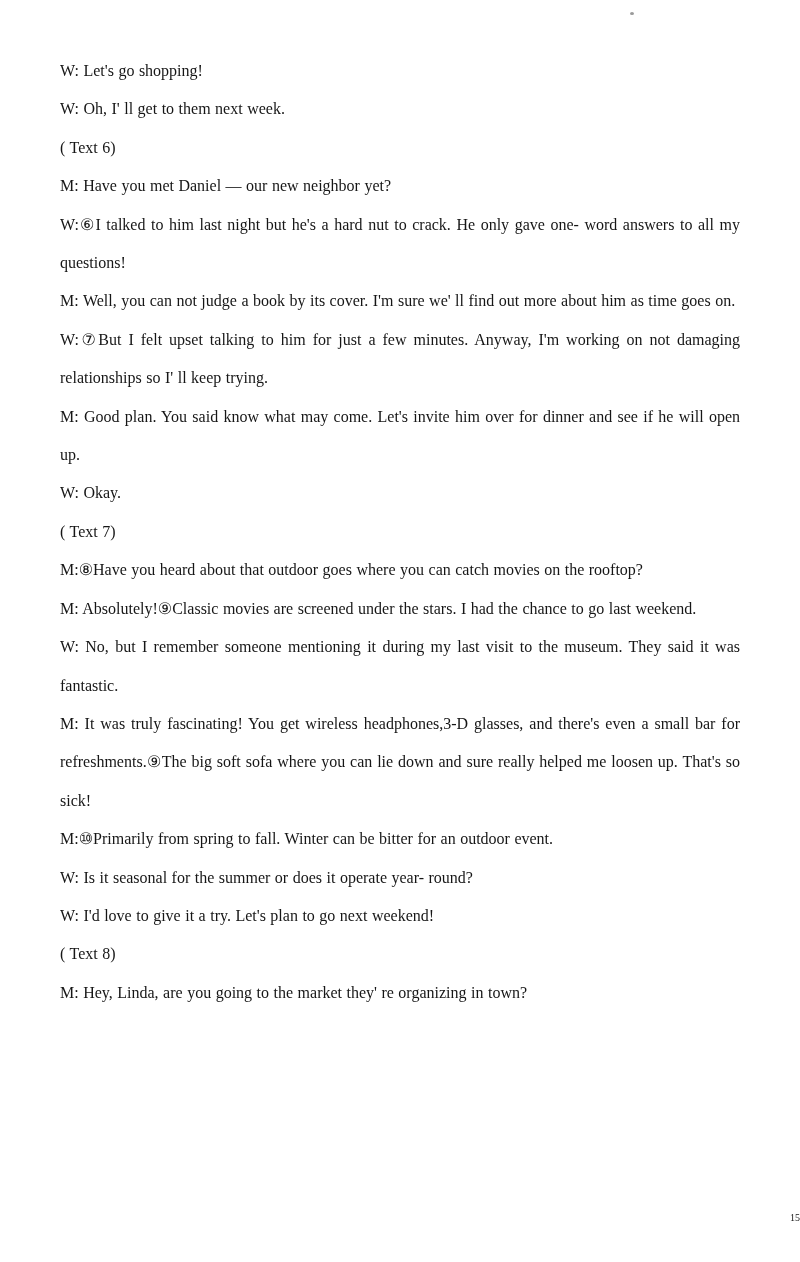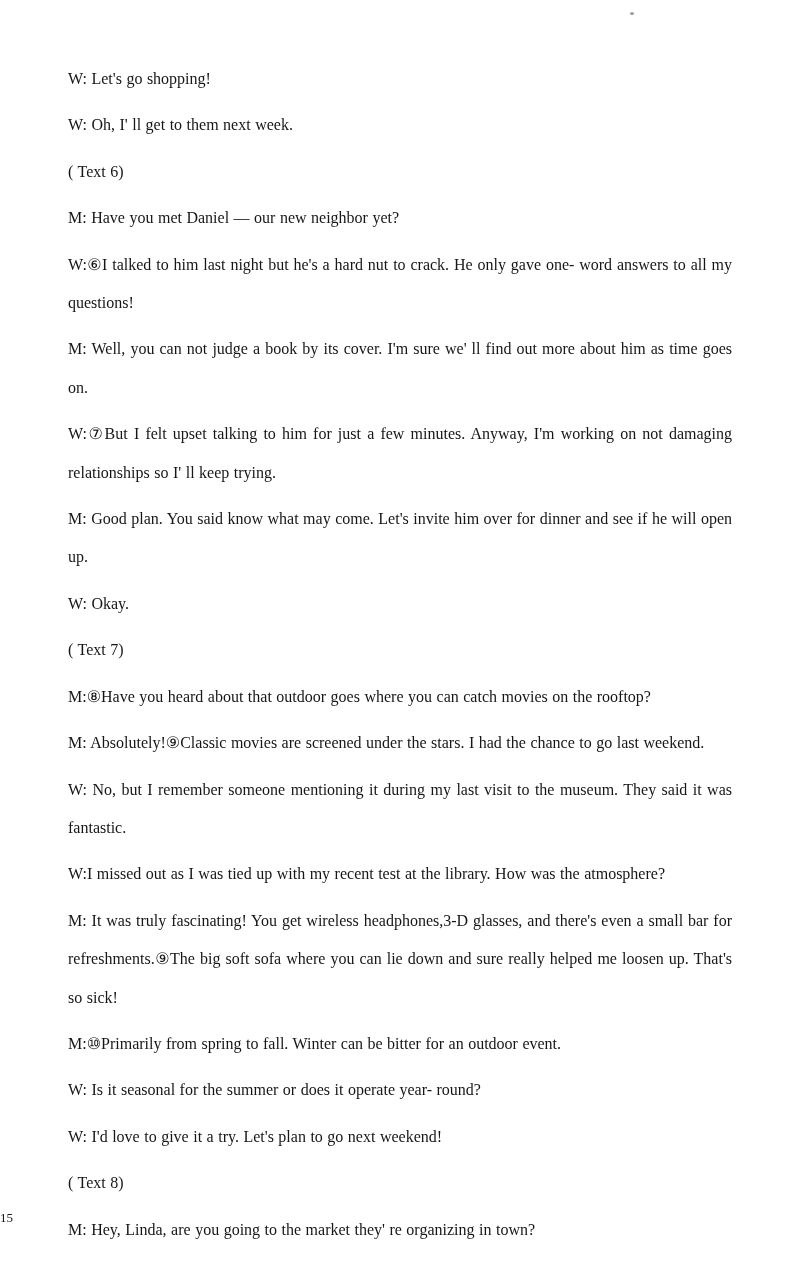--- a/index.html
+++ b/index.html
@@ -27,36 +27,36 @@
     border-radius: 50%;
     background: #9a9a9a;
   }
   .transcript {
     position: absolute;
     top: 52px;
     left: 60px;
     width: 680px;
   }
   .transcript p.line {
-    margin: 8px;
+    margin: 0;
     padding: 0;
     font-size: 16px;
     line-height: 38.4px;
     text-align: justify;
     text-justify: inter-word;
     word-spacing: 0.5px;
     white-space: normal;
   }
   .footer {
     position: absolute;
     left: 0;
     right: 0;
     top: 1208px;
-    text-align: left;
-    font-size: 13px;
+    text-align: right;
+    font-size: 10px;
     line-height: 20px;
     color: #161616;
   }
 </style>
 </head>
 <body>
 
 <div class="page">
   <span class="speck"></span>
   <div class="transcript">
@@ -66,21 +66,20 @@
       <p class="line">M: Have you met Daniel — our new neighbor yet?</p>
       <p class="line">W:⑥I talked to him last night but he's a hard nut to crack. He only gave one- word answers to all my questions!</p>
       <p class="line">M: Well, you can not judge a book by its cover. I'm sure we' ll find out more about him as time goes on.</p>
       <p class="line">W:⑦But I felt upset talking to him for just a few minutes. Anyway, I'm working on not damaging relationships so I' ll keep trying.</p>
       <p class="line">M: Good plan. You said know what may come. Let's invite him over for dinner and see if he will open up.</p>
       <p class="line">W: Okay.</p>
       <p class="line">( Text 7)</p>
       <p class="line">M:⑧Have you heard about that outdoor goes where you can catch movies on the rooftop?</p>
       <p class="line">M: Absolutely!⑨Classic movies are screened under the stars. I had the chance to go last weekend.</p>
       <p class="line">W: No, but I remember someone mentioning it during my last visit to the museum. They said it was fantastic.</p>
-      <p class="line">W:I missed out as I was tied up with my recent test at the library. How was the atmosphere?</p>
       <p class="line">M: It was truly fascinating! You get wireless headphones,3-D glasses, and there's even a small bar for refreshments.⑨The big soft sofa where you can lie down and sure really helped me loosen up. That's so sick!</p>
       <p class="line">M:⑩Primarily from spring to fall. Winter can be bitter for an outdoor event.</p>
       <p class="line">W: Is it seasonal for the summer or does it operate year- round?</p>
       <p class="line">W: I'd love to give it a try. Let's plan to go next weekend!</p>
       <p class="line">( Text 8)</p>
       <p class="line">M: Hey, Linda, are you going to the market they' re organizing in town?</p>
     </div>
   <div class="footer">15</div>
 </div>
 

